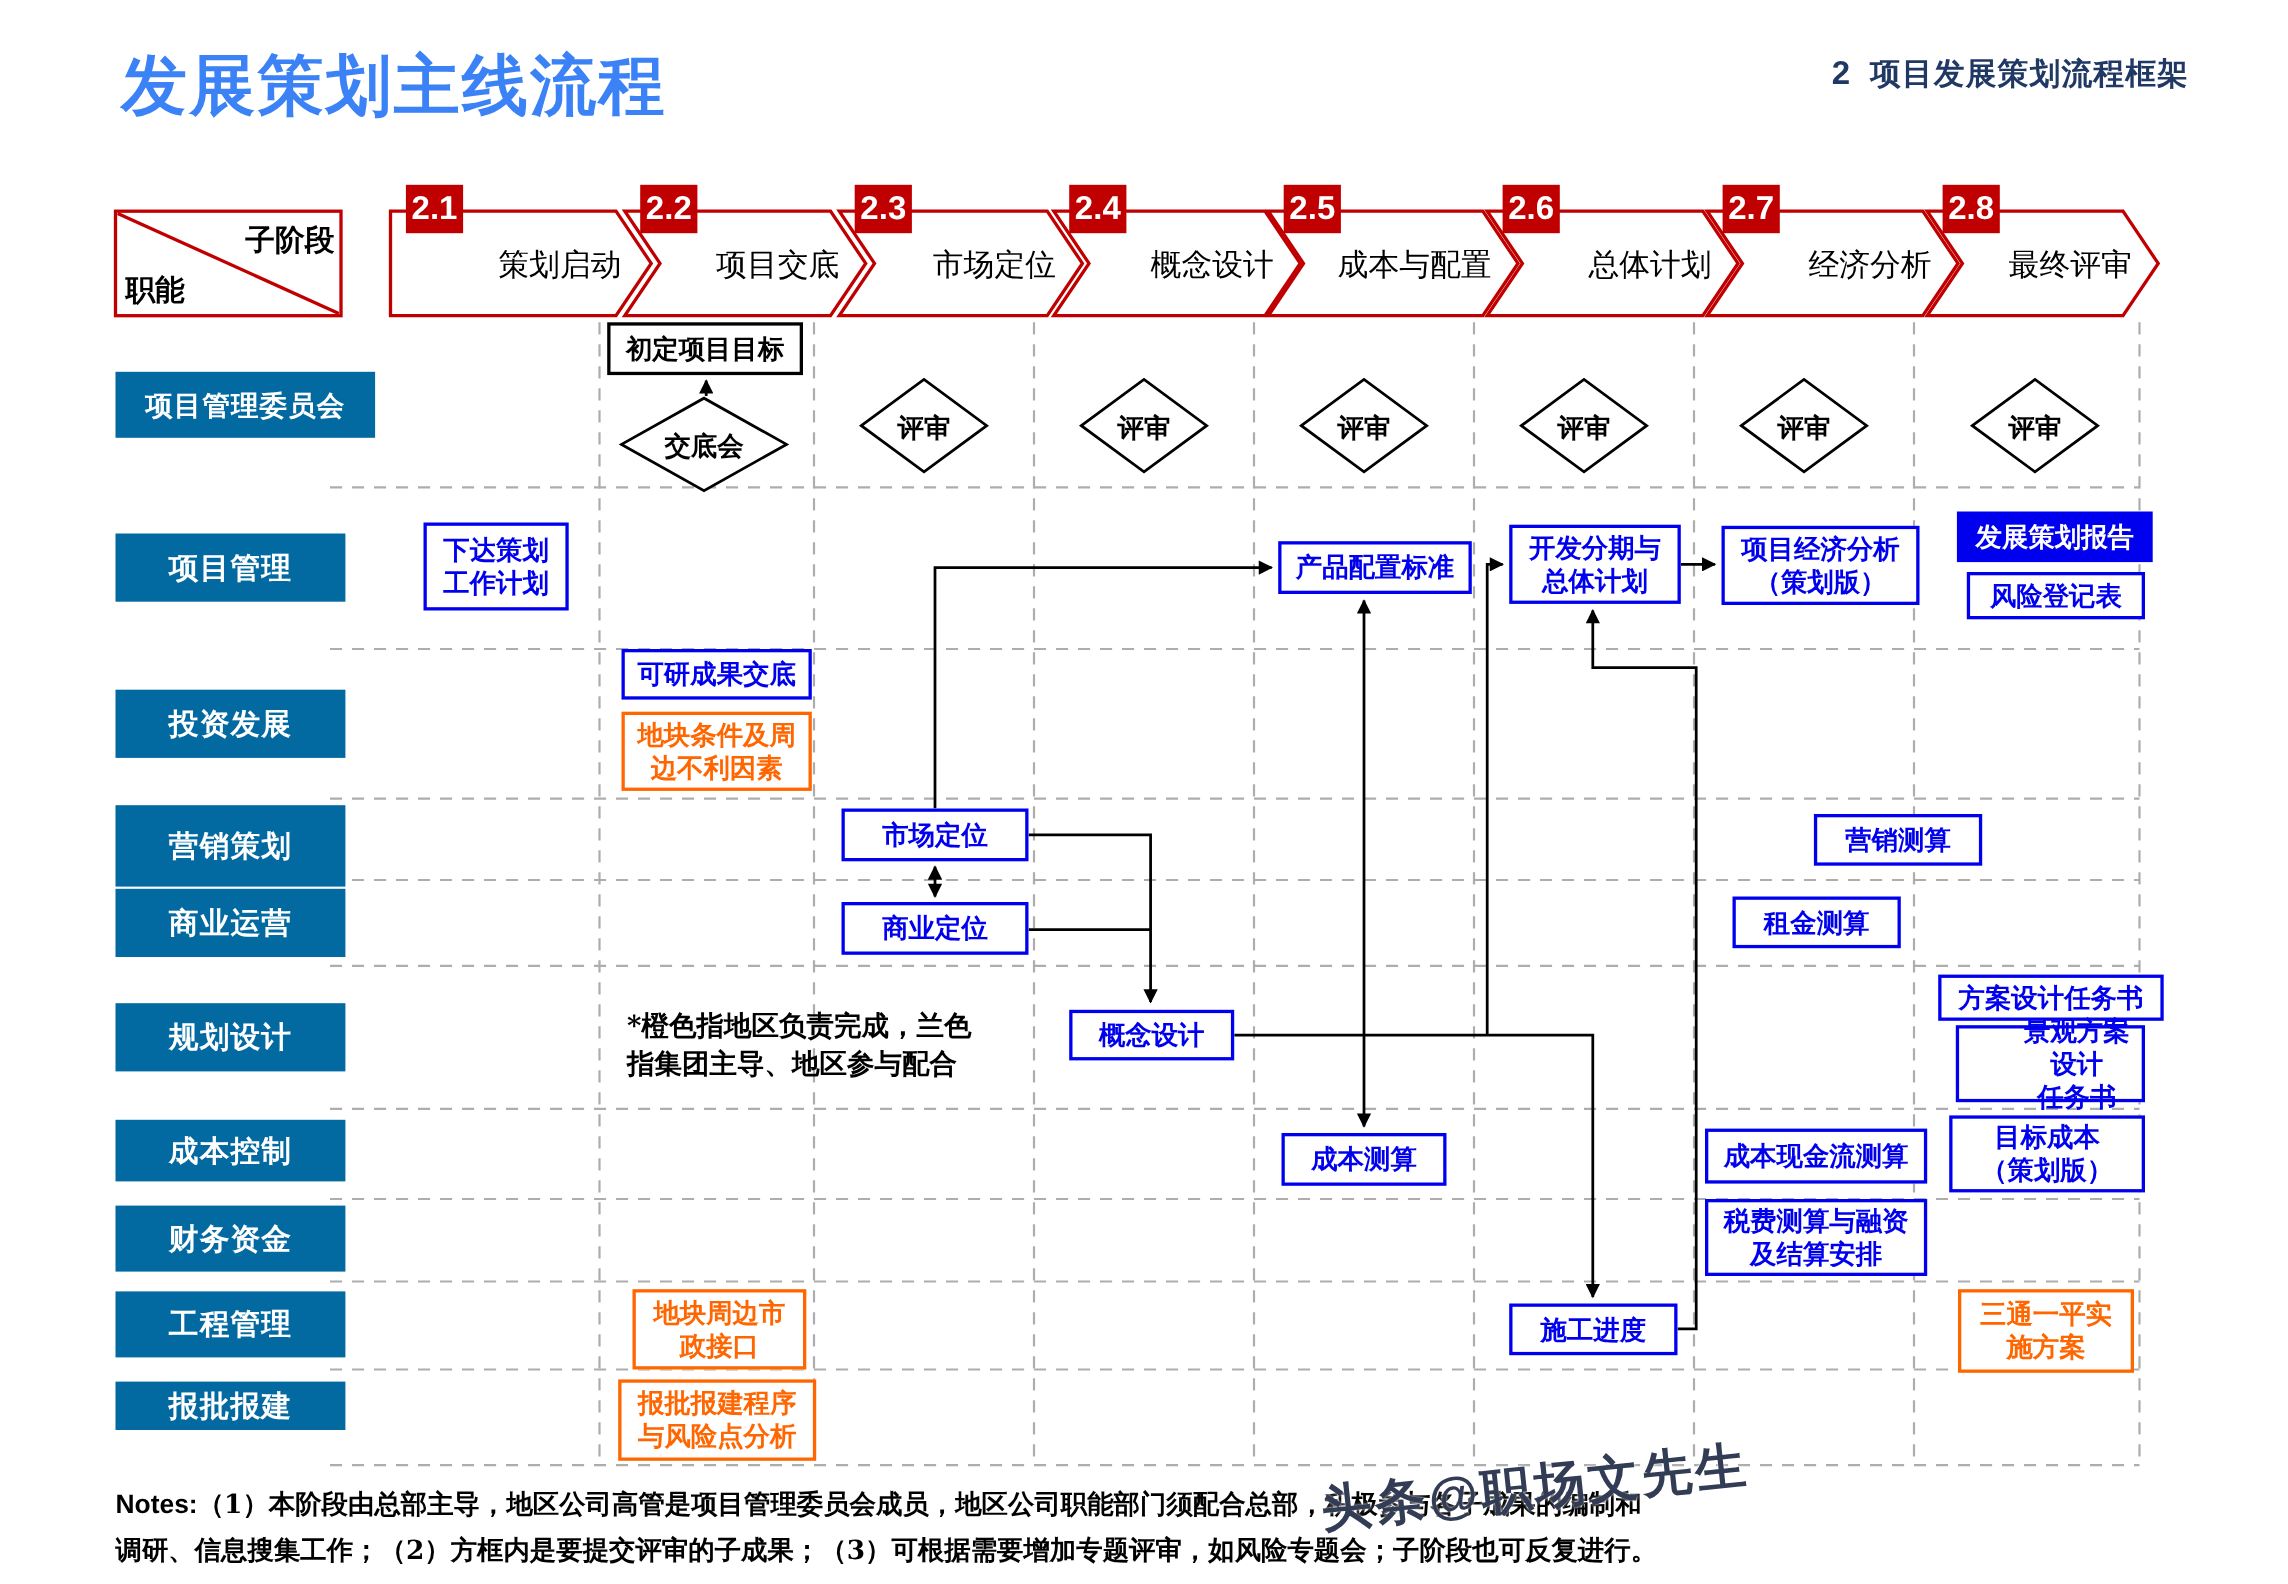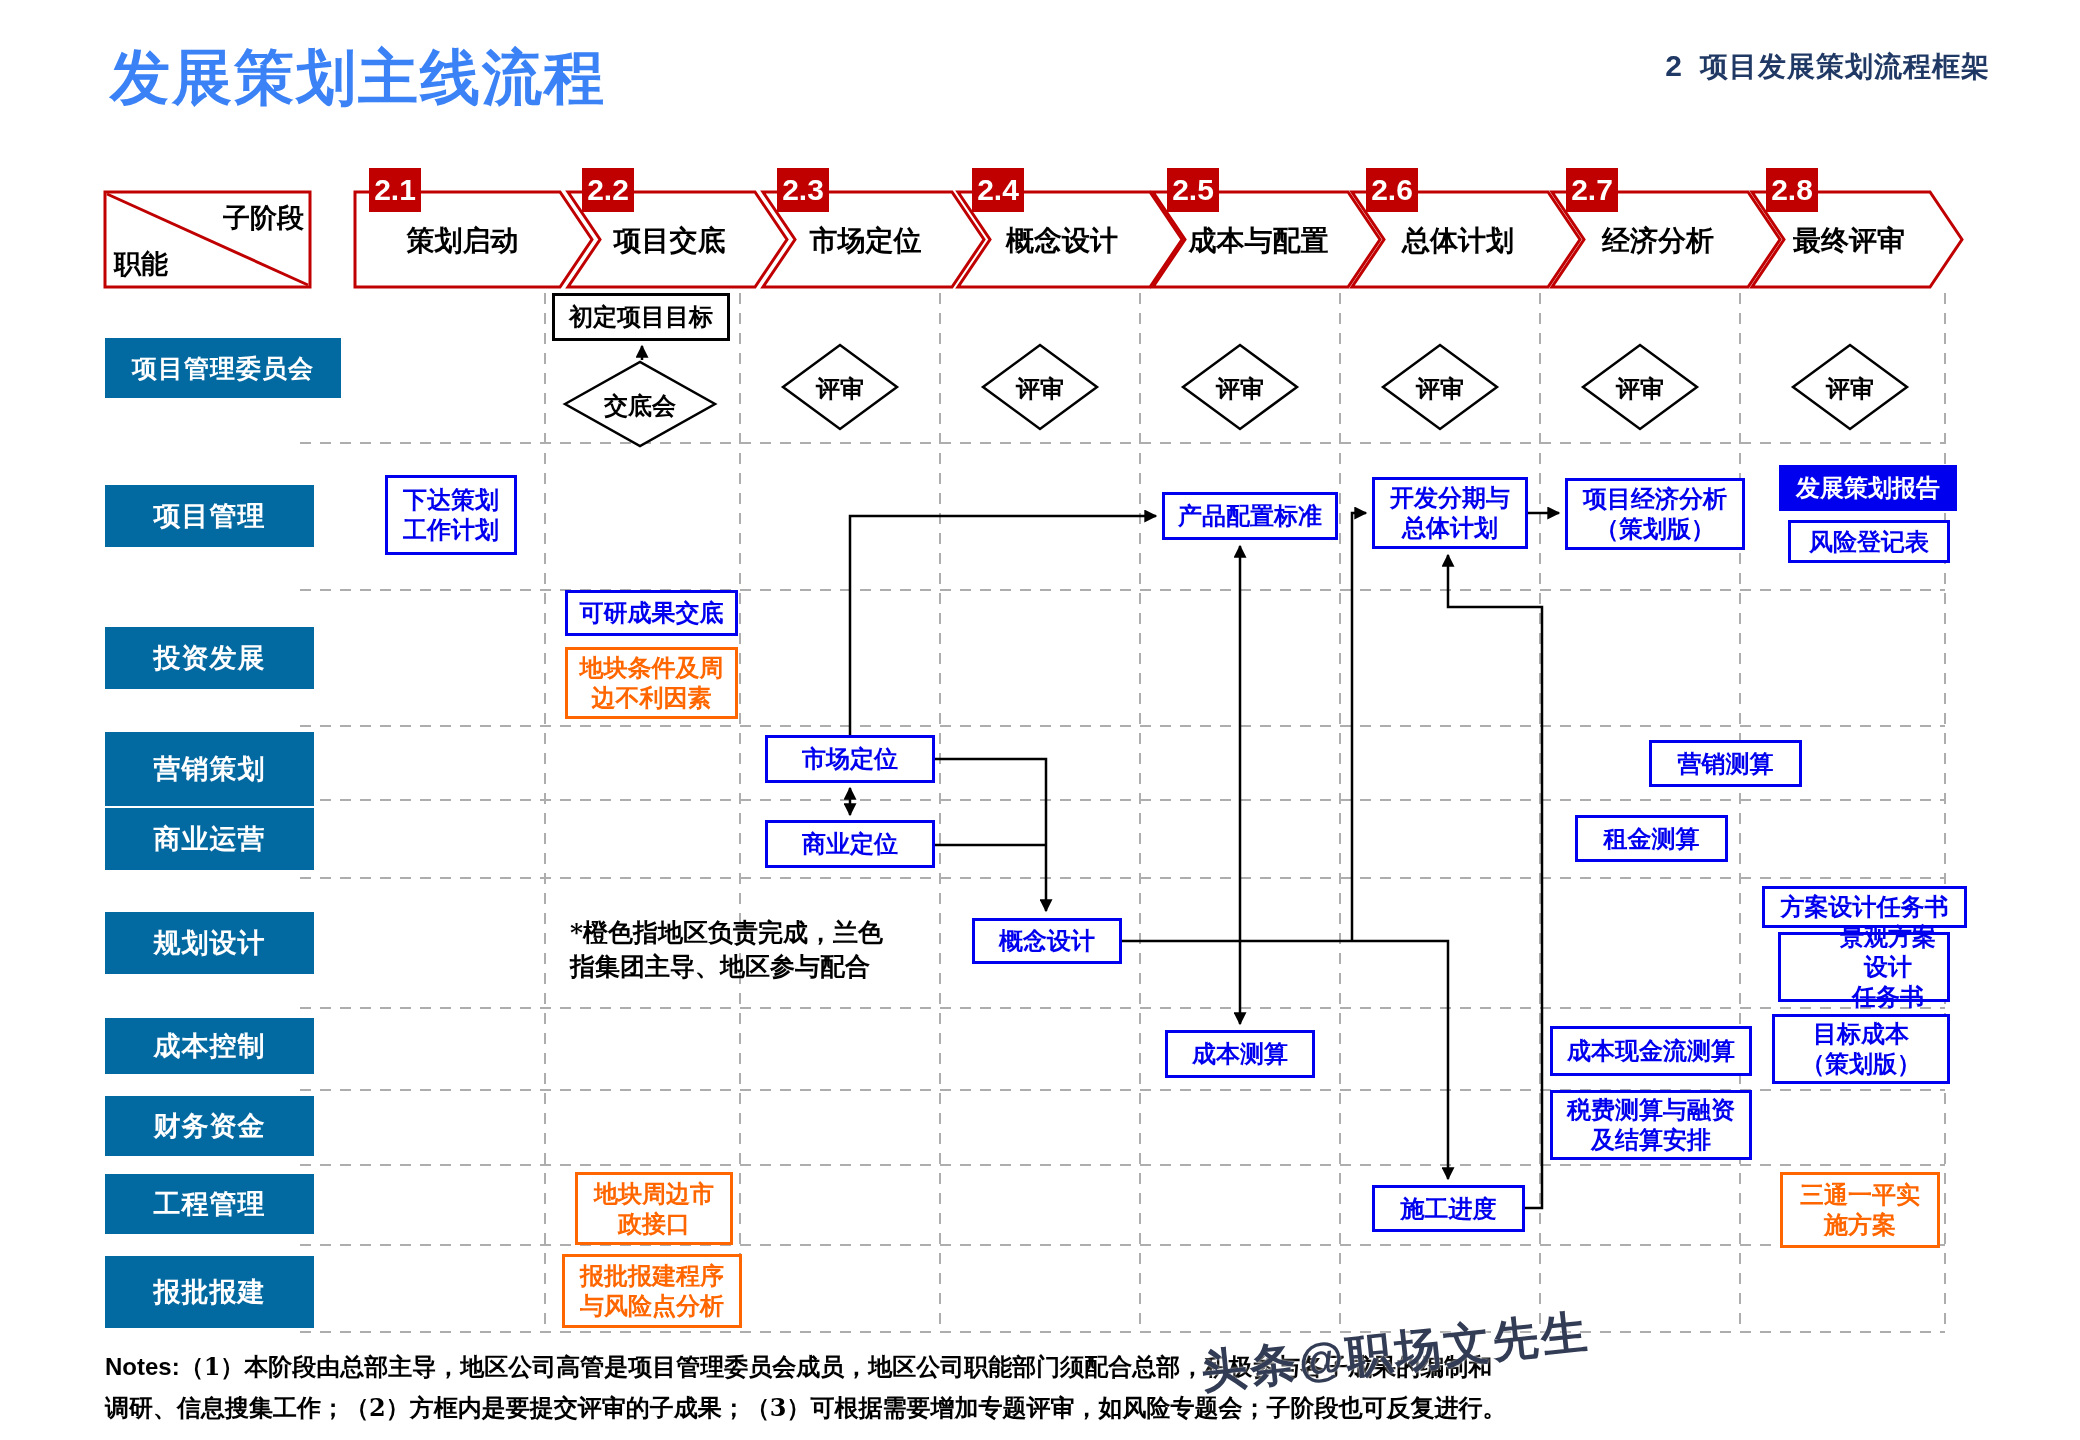--- a/index.html
+++ b/index.html
@@ -7,21 +7,21 @@
           font-family:"DejaVu Serif","Liberation Serif",serif;}
   #overlay{position:absolute;left:0;top:0;z-index:1;}
   .abs{position:absolute;box-sizing:border-box;}
   .page-title{left:110px;top:38px;font-size:60px;font-weight:bold;color:#3b82f6;letter-spacing:2px;z-index:3;}
   .hdr-right{left:1480px;top:48px;width:510px;text-align:right;color:#1F3864;font-weight:bold;z-index:3;}
   .hdr-right .num{font-size:30px;margin-right:18px;font-family:"Liberation Sans",sans-serif;}
   .hdr-right .txt{font-size:28px;letter-spacing:1px;}
   .matrix-cell-txt{font-size:27px;font-weight:bold;color:#000;z-index:3;}
   .badge{width:52px;height:44px;background:#C00000;color:#fff;text-align:center;line-height:44px;
          font-size:30px;font-weight:bold;font-family:"Liberation Sans",sans-serif;z-index:4;}
-  .stage-label{top:222px;height:36px;text-align:center;font-size:28px;font-weight:bold;color:#000;z-index:3;}
+  .stage-label{top:222px;height:36px;text-align:right;font-size:28px;font-weight:normal;color:#000;z-index:3;}
   .rowlab{left:105px;width:209px;background:#0369a1;color:#fff;display:flex;align-items:center;
           justify-content:center;font-size:27px;font-weight:bold;z-index:3;letter-spacing:1px;}
   .bx{border:3px solid #0000EE;color:#0000EE;background:#fff;display:flex;align-items:center;
       justify-content:center;text-align:center;font-size:24px;font-weight:bold;line-height:1.25;
       white-space:pre-line;z-index:3;}
   .bx.orange{border-color:#FF6600;color:#FF6600;}
   .bx.blackbox{border:3px solid #000;color:#000;}
   .bx.filled{background:#0000EE;color:#fff;border:none;}
   .dia-txt{text-align:center;font-size:24px;font-weight:bold;color:#000;z-index:3;}
   .legend-note{left:570px;top:916px;width:360px;font-size:25px;font-weight:bold;color:#000;
@@ -133,21 +133,21 @@
 
   <div class="abs rowlab" style="top:338px;height:60px;width:236px;font-size:25px;">项目管理委员会</div>
   <div class="abs rowlab" style="top:485px;height:62px;">项目管理</div>
   <div class="abs rowlab" style="top:627px;height:62px;">投资发展</div>
   <div class="abs rowlab" style="top:732px;height:74px;">营销策划</div>
   <div class="abs rowlab" style="top:808px;height:62px;">商业运营</div>
   <div class="abs rowlab" style="top:912px;height:62px;">规划设计</div>
   <div class="abs rowlab" style="top:1018px;height:56px;">成本控制</div>
   <div class="abs rowlab" style="top:1096px;height:60px;">财务资金</div>
   <div class="abs rowlab" style="top:1174px;height:60px;">工程管理</div>
-  <div class="abs rowlab" style="top:1256px;height:72px;">报批报建</div>
+  <div class="abs rowlab" style="top:1256px;height:44px;">报批报建</div>
 
   <div class="abs dia-txt" style="left:565px;top:390px;width:150px;">交底会</div>
   <div class="abs dia-txt" style="left:783px;top:373px;width:114px;">评审</div>
   <div class="abs dia-txt" style="left:983px;top:373px;width:114px;">评审</div>
   <div class="abs dia-txt" style="left:1183px;top:373px;width:114px;">评审</div>
   <div class="abs dia-txt" style="left:1383px;top:373px;width:114px;">评审</div>
   <div class="abs dia-txt" style="left:1583px;top:373px;width:114px;">评审</div>
   <div class="abs dia-txt" style="left:1793px;top:373px;width:114px;">评审</div>
 
   <div class="abs bx blackbox" style="left:552px;top:293px;width:178px;height:48px;">初定项目目标</div>

